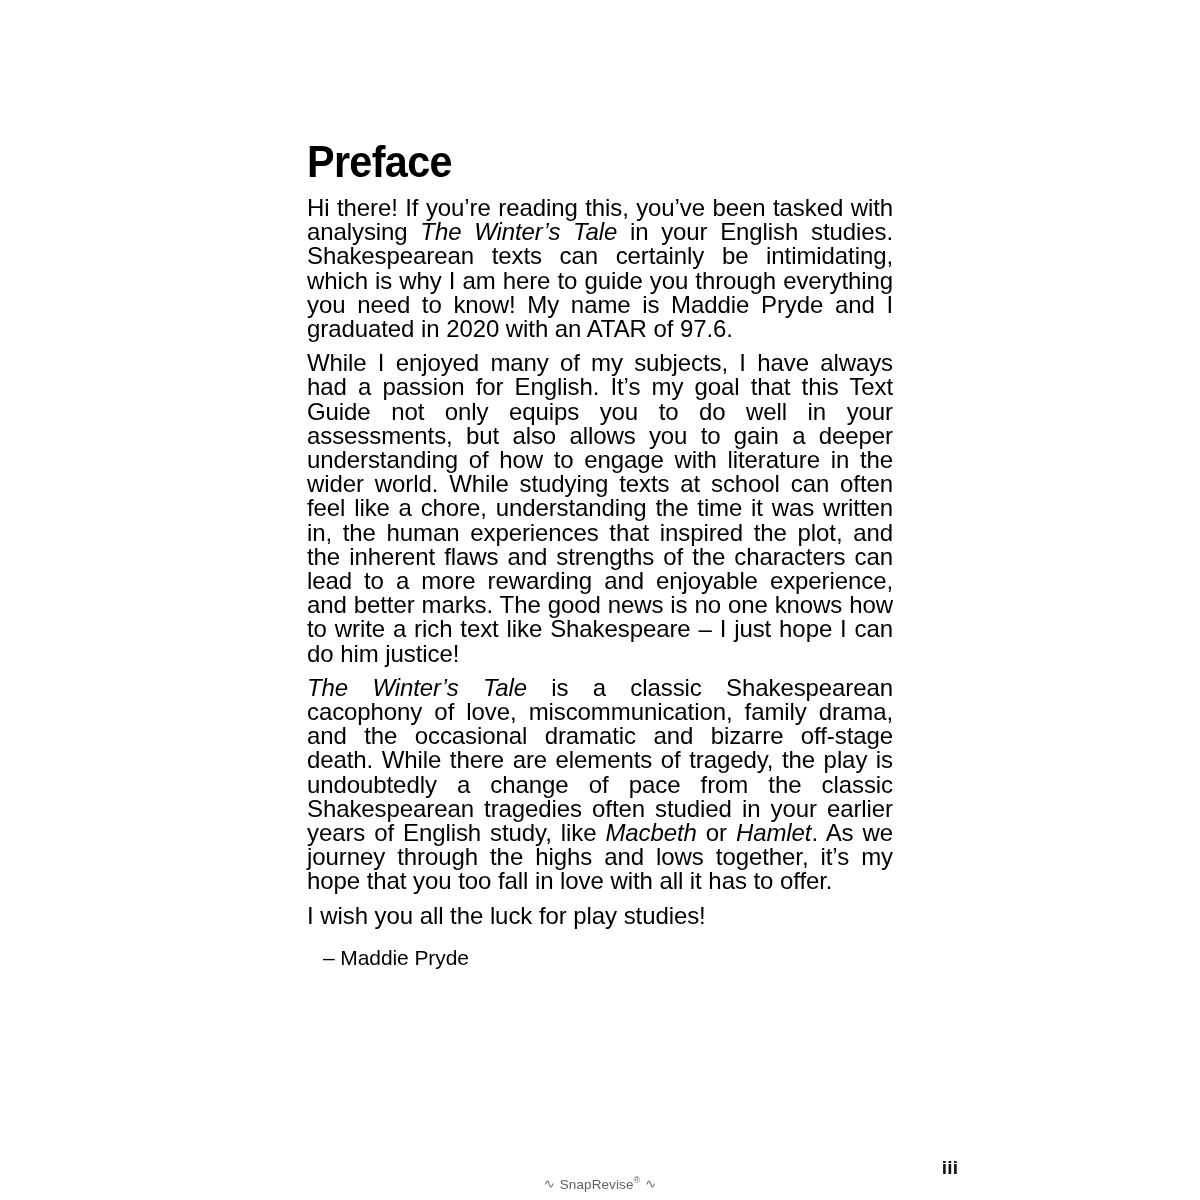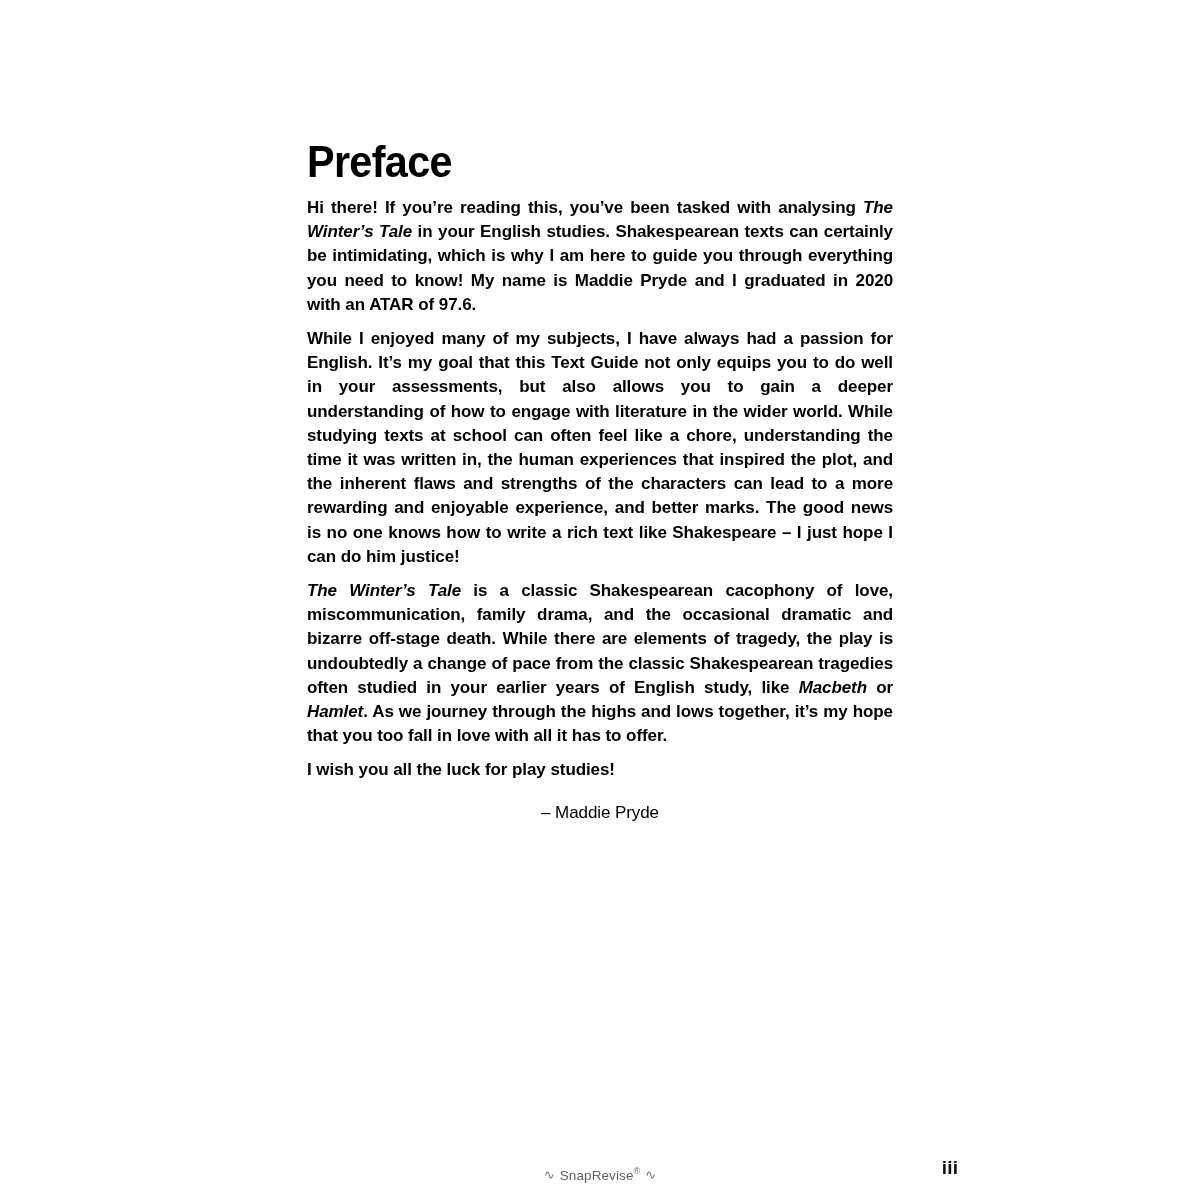--- a/index.html
+++ b/index.html
@@ -40,62 +40,61 @@
     font-weight: bold;
     line-height: 1.0;
     letter-spacing: -0.7px;
     margin: 0 0 12px 0;
     padding: 0;
     transform: scaleX(0.94);
     transform-origin: left center;
   }
 
   .para {
-    font-size: 17px;
+    font-size: 24px;
     line-height: 24.2px;
     text-align: justify;
     text-justify: inter-word;
     margin: 0 0 10px 0;
     letter-spacing: -0.09px;
     word-spacing: 0.1px;
     -webkit-hyphens: none;
     hyphens: none;
-    font-weight: bold;
   }
 
   .para.last-plain {
     text-align: left;
     margin-bottom: 18px;
   }
 
   .para i, .para em {
     font-style: italic;
   }
 
   .signature {
-    font-size: 17px;
+    font-size: 21px;
     line-height: 24.2px;
-    text-align: center;
-    margin: 8px;
+    text-align: left;
+    margin: 16px;
     letter-spacing: -0.09px;
   }
 
   
   .footer {
     position: absolute;
     left: 0;
     top: 1158px;
     width: 1200px;
     height: 30px;
   }
 
   .brand {
     position: absolute;
     left: 0;
-    top: 3px;
+    top: 12px;
     width: 1200px;
     text-align: center;
     font-size: 13.5px;
     color: #6d6d6d;
     letter-spacing: 0.1px;
     line-height: 20px;
     white-space: nowrap;
   }
   .brand .tilde {
     font-size: 13px;

